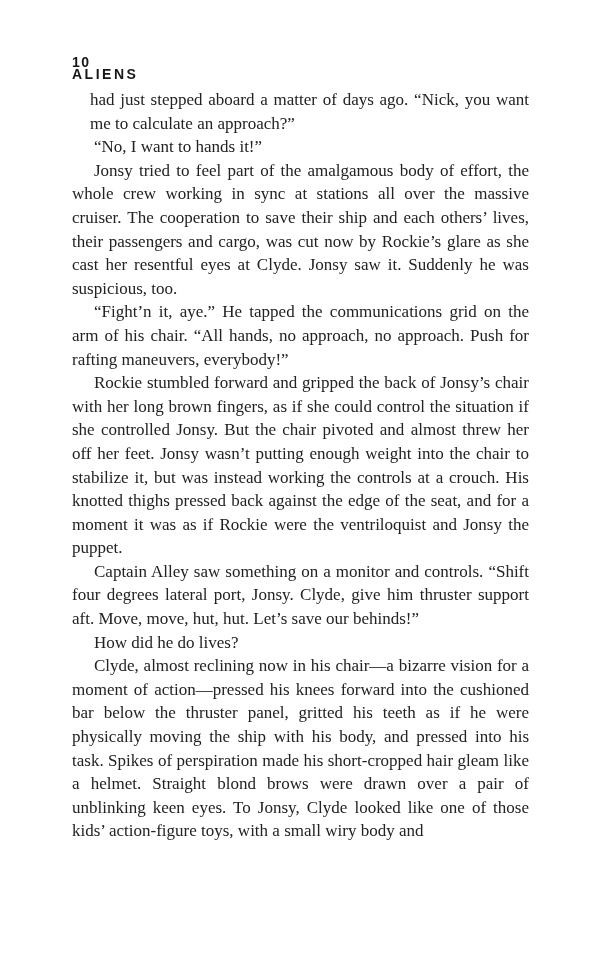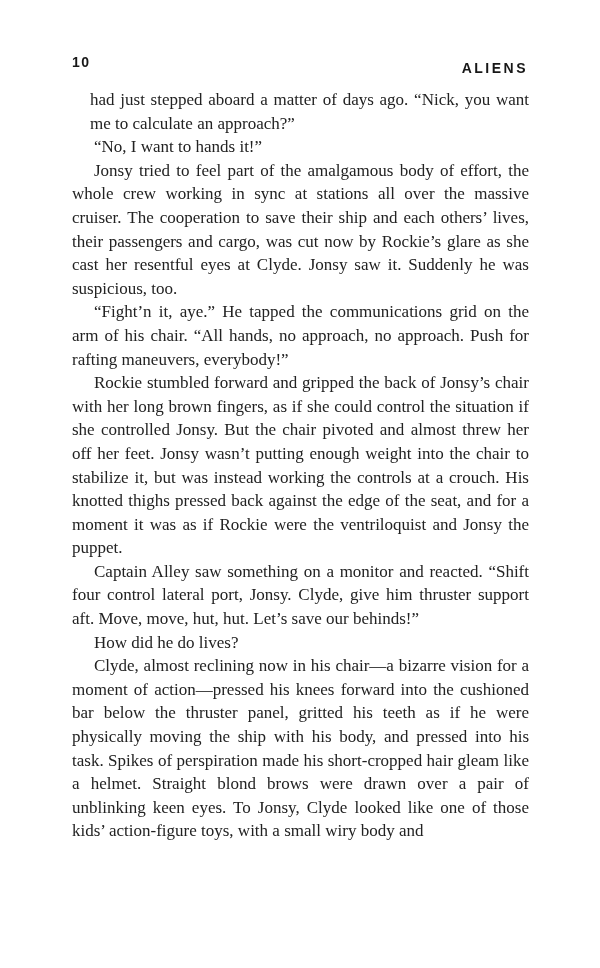--- a/index.html
+++ b/index.html
@@ -30,22 +30,22 @@
   .page-number {
     position: absolute;
     left: 0;
     top: 0;
     letter-spacing: 1.5px;
   }
   .running-title {
     position: absolute;
     left: 0;
     right: 0;
-    top: 6px;
-    text-align: right;
+    top: 12px;
+    text-align: left;
     letter-spacing: 2.5px;
   }
   .body-text {
     position: absolute;
     top: 88px;
     left: 72px;
     width: 457px;
     font-size: 17px;
     line-height: 23.6px;
     text-align: justify;
@@ -70,18 +70,18 @@
     <span class="page-number">10</span>
     <span class="running-title">ALIENS</span>
   </div>
 
   <div class="body-text">
     <p class="no-indent">had just stepped aboard a matter of days ago. “Nick, you want me to calculate an approach?”</p>
     <p>“No, I want to hands it!”</p>
     <p>Jonsy tried to feel part of the amalgamous body of effort, the whole crew working in sync at stations all over the massive cruiser. The cooperation to save their ship and each others’ lives, their passengers and cargo, was cut now by Rockie’s glare as she cast her resentful eyes at Clyde. Jonsy saw it. Suddenly he was suspicious, too.</p>
     <p>“Fight’n it, aye.” He tapped the communications grid on the arm of his chair. “All hands, no approach, no approach. Push for rafting maneuvers, everybody!”</p>
     <p>Rockie stumbled forward and gripped the back of Jonsy’s chair with her long brown fingers, as if she could control the situation if she controlled Jonsy. But the chair pivoted and almost threw her off her feet. Jonsy wasn’t putting enough weight into the chair to stabilize it, but was instead working the controls at a crouch. His knotted thighs pressed back against the edge of the seat, and for a moment it was as if Rockie were the ventriloquist and Jonsy the puppet.</p>
-    <p>Captain Alley saw something on a monitor and reacted. “Shift four control lateral port, Jonsy. Clyde, give him thruster support aft. Move, move, hut, hut. Let’s save our behinds!”</p>
+    <p>Captain Alley saw something on a monitor and controls. “Shift four degrees lateral port, Jonsy. Clyde, give him thruster support aft. Move, move, hut, hut. Let’s save our behinds!”</p>
     <p>How did he do lives?</p>
     <p>Clyde, almost reclining now in his chair—a bizarre vision for a moment of action—pressed his knees forward into the cushioned bar below the thruster panel, gritted his teeth as if he were physically moving the ship with his body, and pressed into his task. Spikes of perspiration made his short-cropped hair gleam like a helmet. Straight blond brows were drawn over a pair of unblinking keen eyes. To Jonsy, Clyde looked like one of those kids’ action-figure toys, with a small wiry body and</p>
   </div>
 
 </div>
 
 </body></html>

